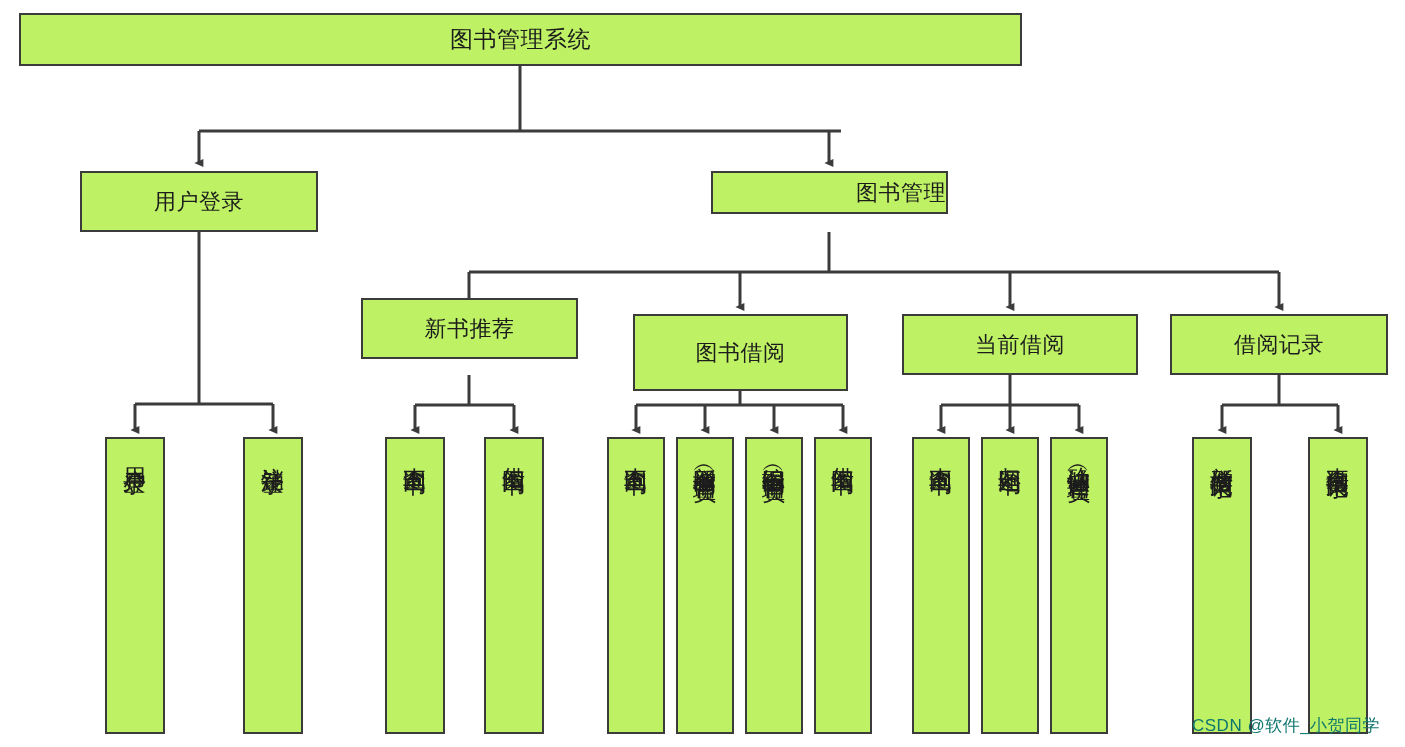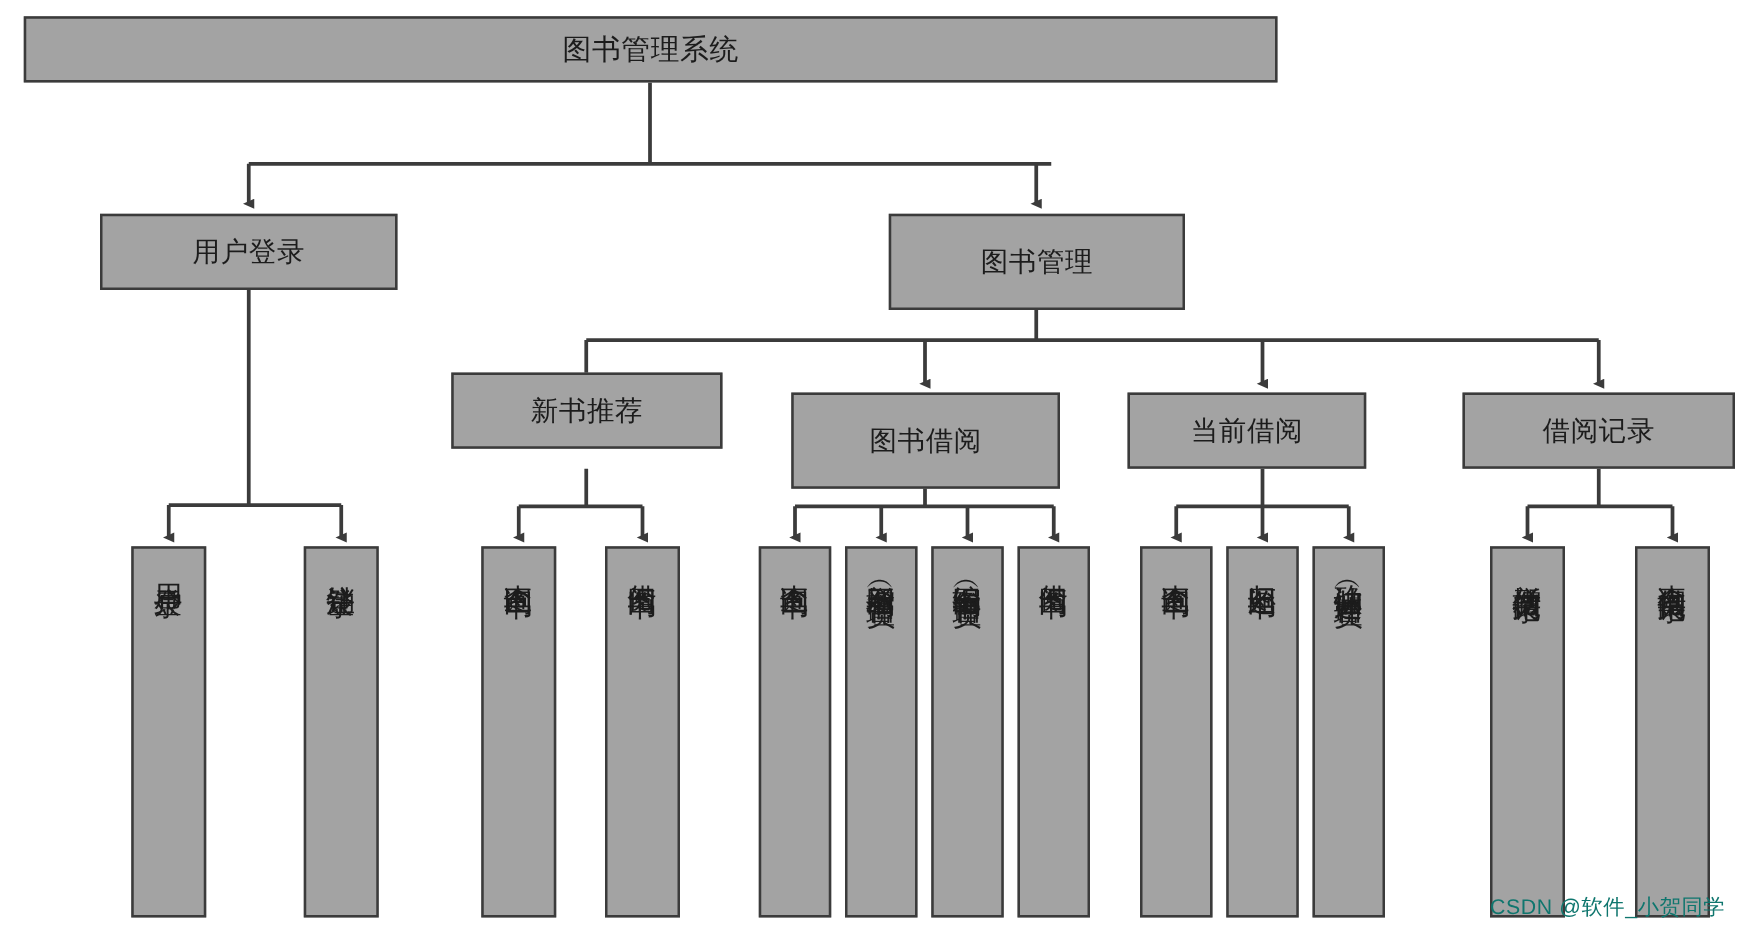--- a/index.html
+++ b/index.html
@@ -21,21 +21,21 @@
     position: absolute;
     left: 0;
     top: 0;
     width: 1405px;
     height: 747px;
     pointer-events: none;
   }
   .node {
     position: absolute;
     box-sizing: border-box;
-    background: #a3a3a3;
+    background: #bef264;
     border: 2.5px solid #3b3b3b;
     display: flex;
     align-items: center;
     justify-content: center;
     color: #1c1c1c;
     z-index: 2;
   }
   .node .label {
     display: block;
     text-align: center;
@@ -129,31 +129,31 @@
     </g>
   </svg>
 
   <div class="node h-node root" style="left:19px; top:13px; width:1003px; height:53px;">
     <span class="label">图书管理系统</span>
   </div>
 
   <div class="node h-node" style="left:80px; top:171px; width:238px; height:61px;">
     <span class="label">用户登录</span>
   </div>
-  <div class="node h-node" style="left:711px; top:171px; width:237px; height:77px;">
+  <div class="node h-node" style="left:711px; top:171px; width:237px; height:43px;justify-content:flex-end;">
     <span class="label">图书管理</span>
   </div>
 
   <div class="node h-node" style="left:361px; top:298px; width:217px; height:61px;">
     <span class="label">新书推荐</span>
   </div>
   <div class="node h-node" style="left:633px; top:314px; width:215px; height:77px;">
     <span class="label">图书借阅</span>
   </div>
-  <div class="node h-node" style="left:902px; top:314px; width:191px; height:61px;">
+  <div class="node h-node" style="left:902px; top:314px; width:236px; height:61px;">
     <span class="label">当前借阅</span>
   </div>
   <div class="node h-node" style="left:1170px; top:314px; width:218px; height:61px;font-family:Liberation Serif, serif;">
     <span class="label">借阅记录</span>
   </div>
 
   <div class="node v-node" style="left:105px; top:437px; width:60px; height:297px;">
     <span class="label">用户登录</span>
   </div>
   <div class="node v-node" style="left:243px; top:437px; width:60px; height:297px;">

